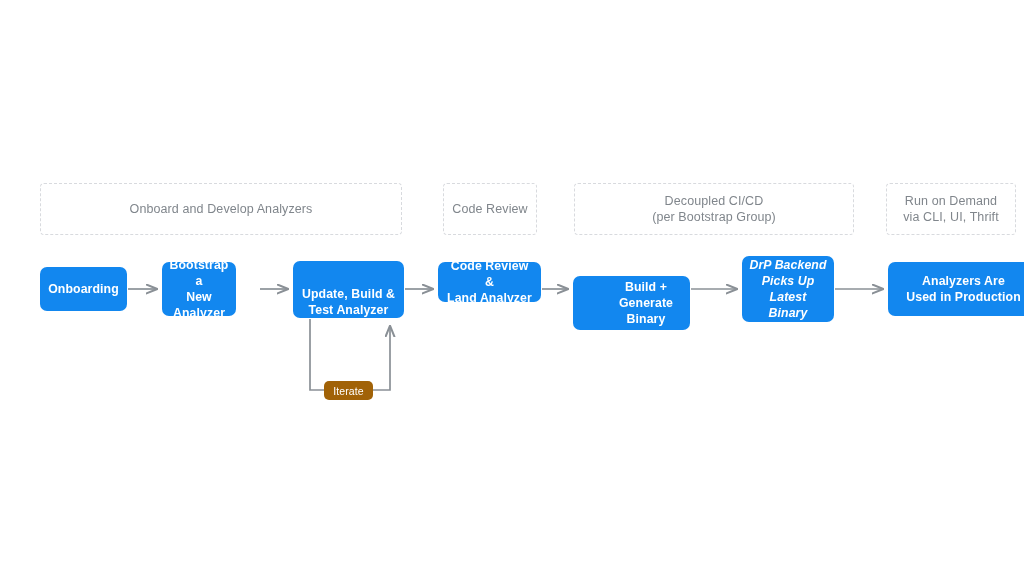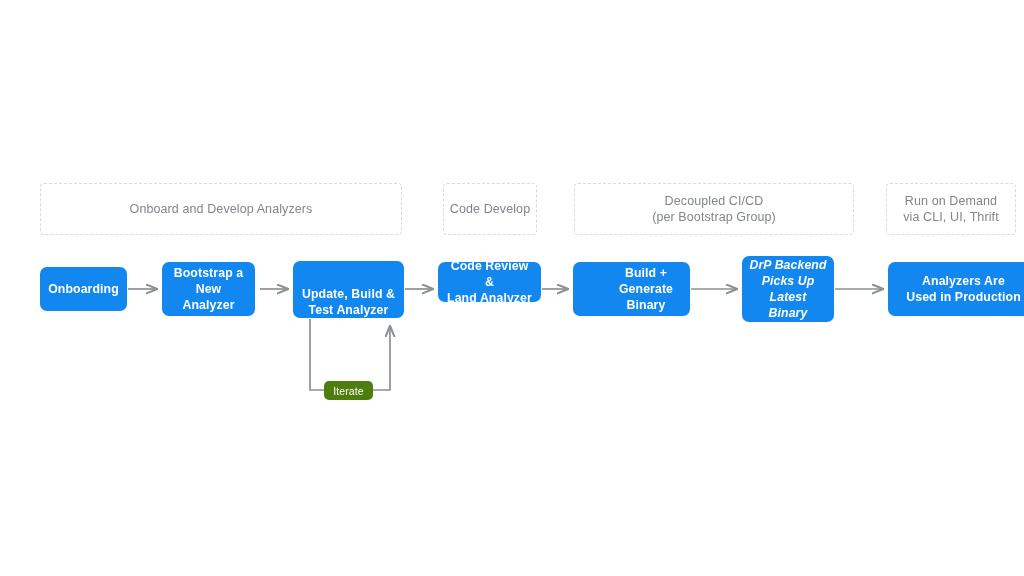--- a/index.html
+++ b/index.html
@@ -60,21 +60,21 @@
     font-size: 12.3px;
     font-weight: 700;
     line-height: 16px;
     letter-spacing: 0.1px;
     white-space: pre-line;
   }
   
   .badge {
     position: absolute;
     box-sizing: border-box;
-    background: #4d7c0f;
+    background: #a16207;
     border-radius: 5px;
     display: flex;
     align-items: center;
     justify-content: center;
     padding: 0 9px;
   }
   .badge-label {
     color: #ffffff;
     font-size: 10.5px;
     font-weight: 400;
@@ -94,21 +94,21 @@
 </head>
 <body>
 
 <div id="canvas">
 
   <div class="group-box" style="left:24px; top:183px; width:362px; height:52px;">
     <span class="group-label">Onboard and Develop Analyzers</span>
   </div>
 
   <div class="group-box" style="left:427px; top:183px; width:94px; height:52px;">
-    <span class="group-label">Code Develop</span>
+    <span class="group-label">Code Review</span>
   </div>
 
   <div class="group-box" style="left:558px; top:183px; width:280px; height:52px;">
     <span class="group-label">Decoupled CI/CD
 (per Bootstrap Group)</span>
   </div>
 
   <div class="group-box" style="left:870px; top:183px; width:130px; height:52px;">
     <span class="group-label">Run on Demand
 via CLI, UI, Thrift</span>
@@ -133,36 +133,36 @@
       <line x1="819" y1="289" x2="867" y2="289" marker-end="url(#arrowhead)"></line>
 
       <path d="M294,319 L294,390 L374,390 L374,326" marker-end="url(#arrowhead-up)" stroke-linejoin="miter"></path>
     </g>
   </svg>
 
   <div class="node" style="left:24px; top:267px; width:87px; height:44px;">
     <span class="node-label">Onboarding</span>
   </div>
 
-  <div class="node" style="left:146px; top:262px; width:93px; height:54px;">
+  <div class="node" style="left:146px; top:262px; width:74px; height:54px;">
     <span class="node-label">Bootstrap a
 New Analyzer</span>
   </div>
 
   <div class="node" style="left:277px; top:261px; width:111px; height:57px;align-items:flex-end;">
     <span class="node-label">Update, Build &amp;
 Test Analyzer</span>
   </div>
 
   <div class="node" style="left:422px; top:262px; width:103px; height:40px;">
     <span class="node-label">Code Review &amp;
 Land Analyzer</span>
   </div>
 
-  <div class="node" style="left:557px; top:262px; width:117px; height:54px;padding-left:36px;">
+  <div class="node" style="left:557px; top:276px; width:117px; height:54px;padding-left:36px;">
     <span class="node-label">Build + Generate
 Binary</span>
   </div>
 
   <div class="node" style="left:726px; top:256px; width:92px; height:66px;font-style:italic;">
     <span class="node-label">DrP Backend
 Picks Up
 Latest Binary</span>
   </div>
 

